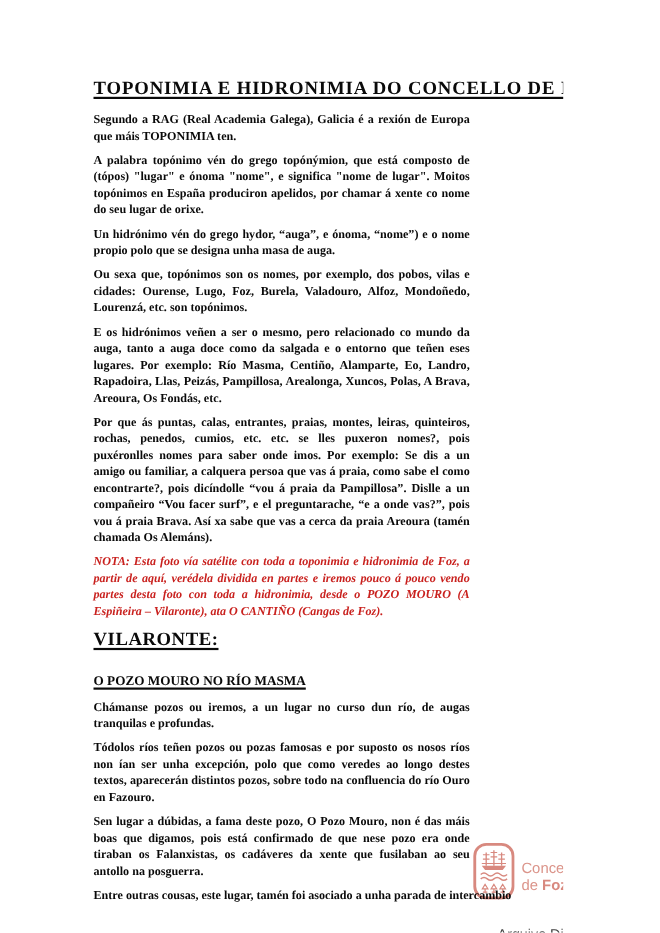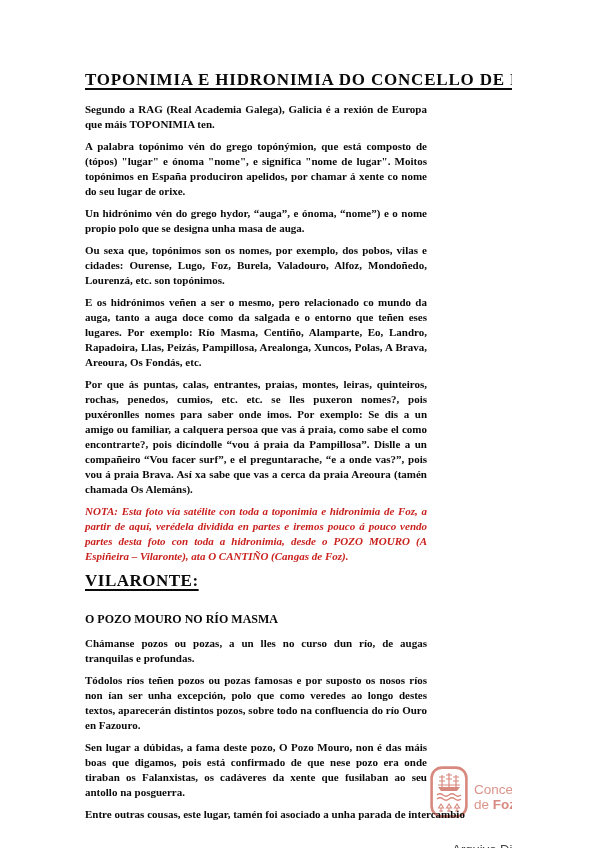--- a/index.html
+++ b/index.html
@@ -43,20 +43,21 @@
     font-weight:bold;
     letter-spacing:0.5px;
     text-decoration:underline;
     text-decoration-thickness:2px;
     text-underline-offset:3px;
   }
   .subsection-heading {
     margin:0 0 9px 0;
     font-size:12px;
     font-weight:bold;
+    text-decoration:underline;
     text-decoration-thickness:1.5px;
     text-underline-offset:2px;
   }
   .footer-logo {
     position:absolute;
     left:430px; top:766px;
     display:flex;
     align-items:center;
     z-index:1;
     color:#D8897F;
@@ -97,21 +98,21 @@
   <p class="para">Ou sexa que, topónimos son os nomes, por exemplo, dos pobos, vilas e cidades: Ourense, Lugo, Foz, Burela, Valadouro, Alfoz, Mondoñedo, Lourenzá, etc. son topónimos.</p>
   <p class="para">E os hidrónimos veñen a ser o mesmo, pero relacionado co mundo da auga, tanto a auga doce como da salgada e o entorno que teñen eses lugares. Por exemplo: Río Masma, Centiño, Alamparte, Eo, Landro, Rapadoira, Llas, Peizás, Pampillosa, Arealonga, Xuncos, Polas, A Brava, Areoura, Os Fondás, etc.</p>
   <p class="para">Por que ás puntas, calas, entrantes, praias, montes, leiras, quinteiros, rochas, penedos, cumios, etc. etc. se lles puxeron nomes?, pois puxéronlles nomes para saber onde imos. Por exemplo: Se dis a un amigo ou familiar, a calquera persoa que vas á praia, como sabe el como encontrarte?, pois dicíndolle “vou á praia da Pampillosa”.  Dislle a un compañeiro “Vou facer surf”, e el preguntarache, “e a onde vas?”, pois vou á praia Brava. Así xa sabe que vas a cerca da praia Areoura (tamén chamada Os Alemáns).</p>
 
   <p class="para note">NOTA: Esta foto vía satélite con toda a toponimia e hidronimia de Foz, a partir de aquí, verédela dividida en partes e iremos pouco á pouco vendo partes desta foto con toda a hidronimia, desde o POZO MOURO (A Espiñeira – Vilaronte), ata O CANTIÑO (Cangas de Foz).</p>
 
   <h2 class="section-heading">VILARONTE:</h2>
 
   <h3 class="subsection-heading">O POZO MOURO NO RÍO MASMA</h3>
 
-  <p class="para">Chámanse pozos ou pozas, a un lles no curso dun río, de augas tranquilas e profundas.</p>
+  <p class="para">Chámanse pozos ou iremos, a un lugar no curso dun río, de augas tranquilas e profundas.</p>
   <p class="para">Tódolos ríos teñen pozos ou pozas famosas e por suposto os nosos ríos non ían ser unha excepción, polo que como veredes ao longo destes textos, aparecerán distintos pozos, sobre todo na confluencia do río Ouro en Fazouro.</p>
   <p class="para">Sen lugar a dúbidas, a fama deste pozo, O Pozo Mouro, non é das máis boas que digamos, pois está confirmado de que nese pozo era onde tiraban os Falanxistas, os cadáveres da xente que fusilaban ao seu antollo na posguerra.</p>
   <p class="para oneline">Entre outras cousas, este lugar, tamén foi asociado a unha parada de intercambio</p>
 
   <div class="footer-logo">
     <span>
       <svg width="38" height="52" viewBox="0 0 38 52" fill="none" stroke="#D8897F">
         <rect x="1.6" y="1.6" width="34.8" height="48.8" rx="10.5" stroke-width="2.6"></rect>
 
         <line x1="12" y1="9" x2="12" y2="21" stroke-width="1.2"></line>

